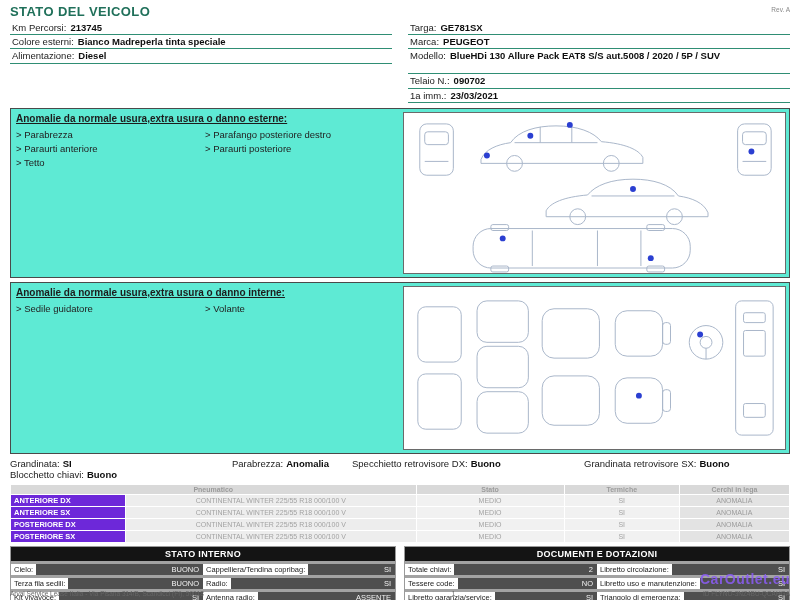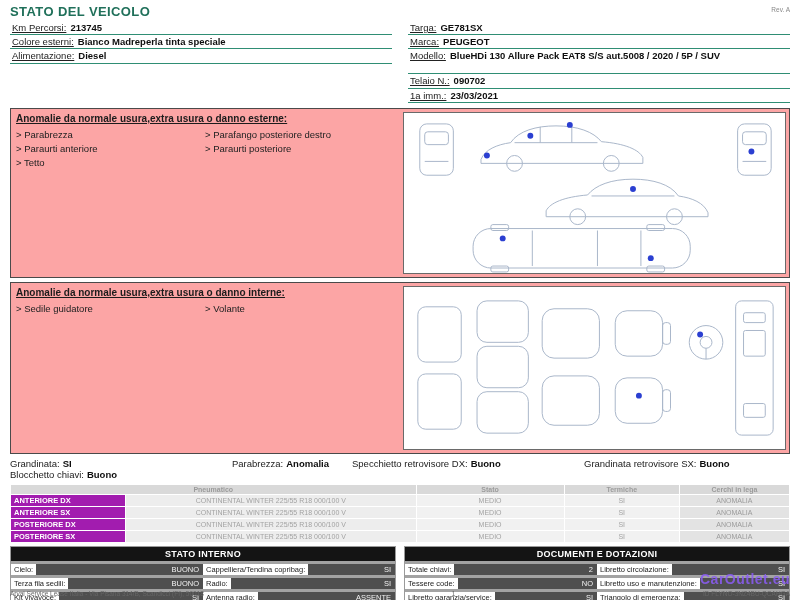--- a/index.html
+++ b/index.html
@@ -9,24 +9,24 @@
     font-family:"Liberation Sans","DejaVu Sans",sans-serif;
   }
   .page{position:absolute;inset:0;padding:4px 10px;box-sizing:border-box;}
   .top-row{display:flex;justify-content:space-between;align-items:flex-start;height:15px;}
   .title{margin:0;font-size:13px;font-weight:bold;color:#20705a;letter-spacing:.4px;}
   .rev{font-size:6.5px;color:#888;margin-top:2px;}
 
   .fields{display:flex;gap:16px;margin-top:2px;}
   .fields-col{flex:1;min-width:0;}
   .field{display:flex;flex-wrap:wrap;border-bottom:1px solid #2f8e74;padding:1px 2px;font-size:9.5px;line-height:1.18;}
-  .flabel{white-space:nowrap;margin-right:4px;color:#222;text-decoration:underline;}
+  .flabel{white-space:nowrap;margin-right:4px;color:#222;}
   .fvalue{font-weight:bold;color:#0e0e0e;}
 
-  .anomaly-box{border:1px solid #4a4a4a;position:relative;background:#fca5a5;}
+  .anomaly-box{border:1px solid #4a4a4a;position:relative;background:#5eead4;}
   .anomaly-box.ext{margin-top:5px;height:168px;}
   .anomaly-box.int{margin-top:4px;height:170px;}
   .anomaly-text{position:absolute;left:5px;top:4px;width:378px;}
   .anomaly-title{font-weight:bold;text-decoration:underline;font-size:10px;margin-bottom:5px;}
   .anomaly-cols{display:flex;font-size:9.5px;color:#222;}
   .anomaly-cols .col{width:50%;}
   .anomaly-cols .col div{margin-bottom:3px;}
   .diagram-area{position:absolute;left:392px;top:3px;right:3px;bottom:3px;border:1px solid #6a6a6a;background:#fff;}
   .diagram-area svg{display:block;width:100%;height:100%;}
 
@@ -35,21 +35,21 @@
   .s-item{white-space:nowrap;}
   .s-item.s1{width:222px;}
   .s-item.s2{width:120px;}
   .s-item.s3{width:232px;}
   .slabel{color:#222;text-align:center;}
   .svalue{font-weight:bold;color:#0e0e0e;margin-left:3px;}
 
   table.tires{width:100%;border-collapse:collapse;margin-top:3px;table-layout:fixed;border:1px solid #cfcfcf;}
   table.tires th,table.tires td{border:1px solid #ffffff;font-size:7px;padding:1px 3px;overflow:hidden;white-space:nowrap;}
   table.tires th{background:#d9d9d9;color:#9b9b9b;font-weight:bold;text-align:center;}
-  table.tires td.pos{background:#a21caf;color:#ffffff;font-weight:bold;font-size:7.5px;}
+  table.tires td.pos{background:#6d28d9;color:#ffffff;font-weight:bold;font-size:7.5px;}
   table.tires td.tire{background:#ededed;color:#a3a3a3;text-align:center;}
   table.tires td.val{background:#f1f1f1;color:#a3a3a3;text-align:center;}
   table.tires td.anom{background:#e3e3e3;color:#9b9b9b;text-align:center;}
   col.c-pos{width:115px;}col.c-tire{width:290px;}col.c-stato{width:148px;}col.c-term{width:115px;}col.c-cerchi{width:110px;}
 
   .bottom{display:flex;gap:8px;margin-top:3px;align-items:flex-start;}
   .btable{flex:1;border:1px solid #9a9a9a;background:#fff;}
   .bheader{background:#141414;color:#fff;font-size:9px;font-weight:bold;text-align:center;padding:2px 0;letter-spacing:.3px;}
   .brow{display:flex;border-top:3px solid #a3a3a3;font-size:7.5px;align-items:stretch;}
   .pair{display:flex;flex:1;align-items:center;min-width:0;}

